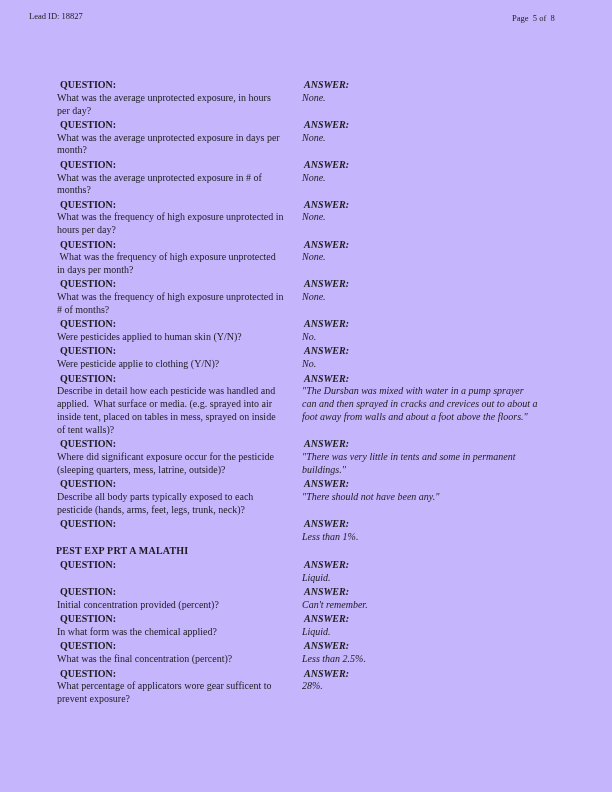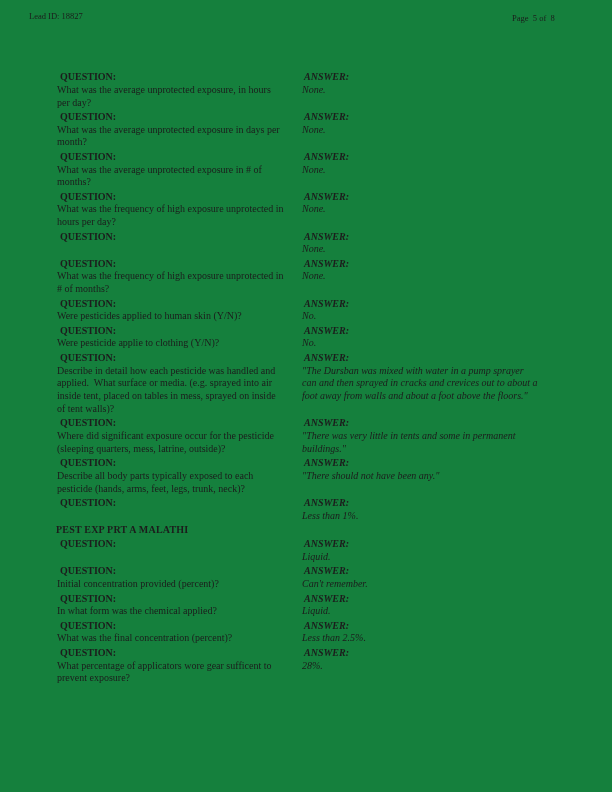--- a/index.html
+++ b/index.html
@@ -5,21 +5,21 @@
   html, body {
     margin: 0;
     padding: 0;
     background: #e8e8e8;
   }
   .page {
     position: relative;
     width: 612px;
     height: 792px;
     margin: 0 auto;
-    background: #15803d;
+    background: #c4b5fd;
     font-family: "Liberation Serif", "DejaVu Serif", serif;
     color: #1c1c1c;
     overflow: hidden;
   }
   .hdr-left {
     position: absolute;
     left: 29px;
     top: 11px;
     font-size: 8.5px;
     white-space: pre;
@@ -28,21 +28,21 @@
     position: absolute;
     left: 512px;
     top: 13px;
     font-size: 8.5px;
     white-space: pre;
     text-align: center;
   }
   .content {
     position: absolute;
     left: 57px;
-    top: 71px;
+    top: 79px;
     width: 540px;
     font-size: 10px;
     line-height: 12.8px;
   }
   .qa-row {
     display: flex;
     align-items: flex-start;
     margin-bottom: 1.5px;
   }
   .q-col {
@@ -121,20 +121,22 @@
     </div>
     <div class="a-col">
       <div class="a-label">ANSWER:</div>
       <div class="a-text">None.</div>
     </div>
   </div>
 
   <div class="qa-row">
     <div class="q-col">
       <div class="q-label">QUESTION:</div>
+      <div class="q-text"> What was the frequency of high exposure unprotected
+in days per month?</div>
     </div>
     <div class="a-col">
       <div class="a-label">ANSWER:</div>
       <div class="a-text">None.</div>
     </div>
   </div>
 
   <div class="qa-row">
     <div class="q-col">
       <div class="q-label">QUESTION:</div>

